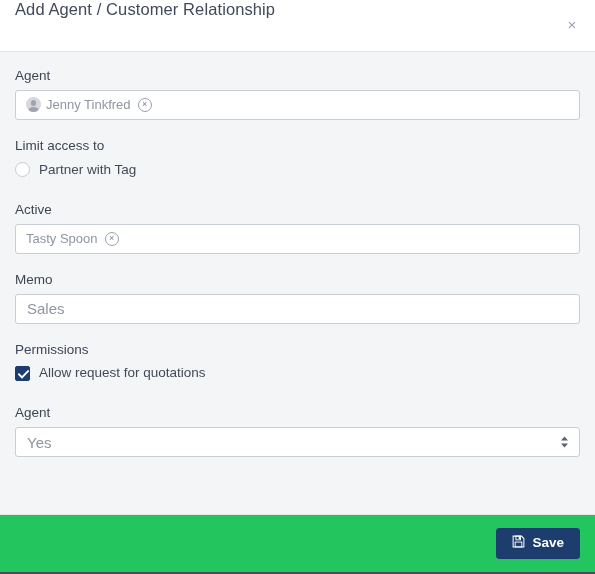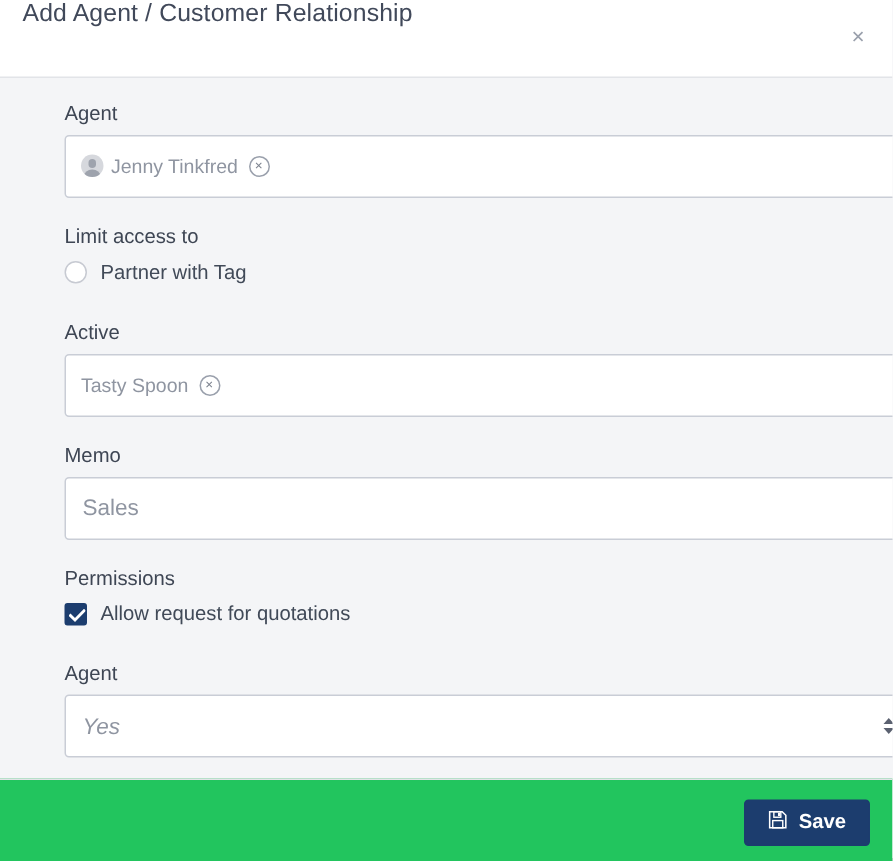--- a/index.html
+++ b/index.html
@@ -60,36 +60,35 @@
     padding: 0;
     cursor: pointer;
     font-family: "Liberation Sans", sans-serif;
   }
   
   .modal-body {
     flex: 1 1 auto;
     padding: 16px 15px 0 15px;
     box-sizing: border-box;
     background: #f4f5f7;
-    margin-left: 28px;
   }
   .field-group {
     margin-bottom: 14px;
   }
   .field-label {
     display: block;
     font-size: 13.5px;
     color: #3e4654;
     margin-bottom: 5px;
     line-height: 1.25;
   }
   .control {
     box-sizing: border-box;
     width: 565px;
-    height: 42px;
+    height: 30px;
     background: #ffffff;
     border: 1px solid #c9cdd6;
     border-radius: 3px;
     display: flex;
     align-items: center;
     padding: 0 8px;
   }
   .token {
     display: inline-flex;
     align-items: center;
@@ -199,21 +198,20 @@
     box-sizing: border-box;
     flex: 0 0 15px;
     margin-right: 9px;
     position: relative;
     cursor: pointer;
   }
   .checkbox svg { position: absolute; left: 2px; top: 3px; }
   
   .select-control {
     position: relative;
-    font-style: italic;
   }
   .select-arrows {
     position: absolute;
     right: 10px;
     top: 50%;
     transform: translateY(-50%);
     display: flex;
     flex-direction: column;
     gap: 2px;
     pointer-events: none;

